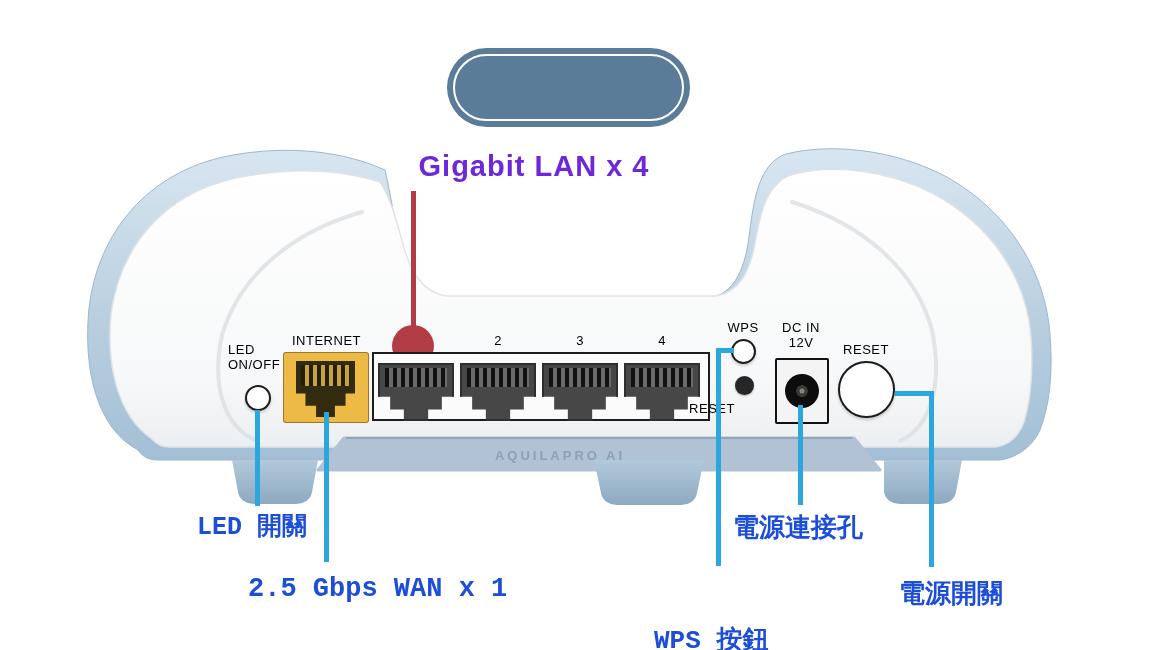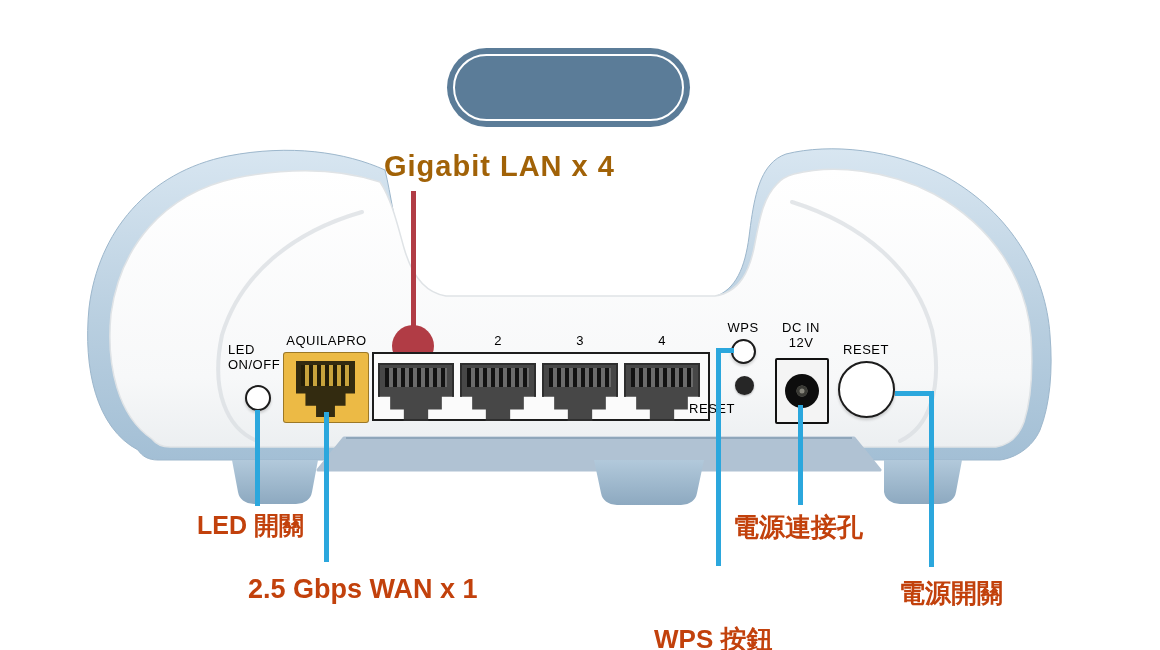--- a/index.html
+++ b/index.html
@@ -7,22 +7,22 @@
   body { font-family:"Liberation Sans","DejaVu Sans",sans-serif; }
   .stage { position:relative; width:1160px; height:650px; background:#ffffff; overflow:hidden; }
 
   
   .badge { position:absolute; left:447px; top:48px; width:243px; height:79px;
            background:#5b7c98; border-radius:40px; display:flex; align-items:center; justify-content:center; }
   .badge-inner-ring { position:absolute; inset:6px; border:2.5px solid #ffffff; border-radius:34px; }
   .badge-text { position:relative; color:#ffffff; font-size:35px; font-weight:bold; letter-spacing:2px; }
 
   
-  .lan-callout-label { position:absolute; left:384px; top:150px; width:300px; 
-                       color:#a16207; font-size:29px; font-weight:800; letter-spacing:1px; }
+  .lan-callout-label { position:absolute; left:384px; top:150px; width:300px; text-align:center;
+                       color:#6d28d9; font-size:29px; font-weight:800; letter-spacing:1px; }
   .red-line { position:absolute; left:411px; top:191px; width:5px; height:142px; background:#b13c45; }
   .red-dot  { position:absolute; left:392px; top:325px; width:42px; height:42px; border-radius:50%; background:#b13c45; }
 
   
   .router-svg { position:absolute; left:0; top:0; width:1160px; height:650px; }
 
   
   .panel-label { position:absolute; color:#000000; font-size:13px; letter-spacing:0.5px; text-align:center; }
   .round-btn { position:absolute; border-radius:50%; background:#ffffff; border:2.5px solid #1c1c1c;
                box-shadow:0 2px 3px rgba(0,0,0,0.18); }
@@ -47,21 +47,21 @@
   .dc-jack { position:absolute; left:50%; top:50%; transform:translate(-50%,-50%);
              width:34px; height:34px; border-radius:50%; background:#0d0d0d; }
   .dc-pin  { position:absolute; left:50%; top:50%; transform:translate(-50%,-50%);
              width:11px; height:11px; border-radius:50%; background:#86857b; box-shadow:inset 0 0 0 3px #3a3a35; }
 
   .reset-btn { position:absolute; left:735px; top:376px; width:19px; height:19px; border-radius:50%;
                background:#262626; box-shadow:0 1px 2px rgba(0,0,0,0.3); }
 
   
   .cyan-line { position:absolute; background:#2ba7dd; }
-  .cyan-label { position:absolute; color:#c2410c; font-weight:700; white-space:nowrap; }
+  .cyan-label { position:absolute; color:#1d4ed8; font-weight:700; white-space:nowrap;font-family:Liberation Mono, monospace; }
 </style>
 </head>
 <body>
 
 <div class="stage">
 
   <svg class="router-svg" viewBox="0 0 1160 650">
     <defs>
       <linearGradient id="wingGrad" x1="0" y1="0" x2="0" y2="1">
         <stop offset="0" stop-color="#d8e6f1"></stop>
@@ -117,36 +117,38 @@
     <path d="M 792 202 C 862 224 915 268 932 330 C 944 390 928 428 900 441" fill="none" stroke="#d9dee2" stroke-width="4" stroke-linecap="round" opacity="0.75"></path>
 
     <path d="M 318 470 L 344 438 L 854 438 L 880 470 Z" fill="#b0c2d3" stroke="#b0c2d3" stroke-width="3" stroke-linejoin="round"></path>
     <path d="M 346 438 L 852 438" stroke="#8fa6ba" stroke-width="2" fill="none"></path>
 
     <path d="M 232 460 L 318 460 L 312 492 Q 310 503 296 504 L 254 504 Q 240 503 238 492 Z" fill="url(#footGrad)"></path>
     <path d="M 594 460 L 704 460 L 697 493 Q 695 504 681 505 L 617 505 Q 603 504 601 493 Z" fill="url(#footGrad)"></path>
     <path d="M 884 460 L 962 460 L 956 492 Q 954 503 940 504 L 900 504 Q 886 503 884 492 Z" fill="url(#footGrad)"></path>
   </svg>
 
+  <div style="position:absolute; left:430px; top:448px; width:260px; text-align:center;
+              color:#8ba1b6; font-size:13px; font-weight:bold; letter-spacing:3px;">AQUILAPRO AI</div>
 
   <div class="badge">
     <div class="badge-inner-ring"></div>
   </div>
 
   <div class="lan-callout-label">Gigabit LAN x 4</div>
   <div class="red-line"></div>
   <div class="red-dot"></div>
 
   <div class="panel-label" style="left:228px; top:342px; width:60px; text-align:left; line-height:15px;">
     <div>LED</div>
     <div>ON/OFF</div>
   </div>
   <div class="round-btn" style="left:245px; top:385px; width:26px; height:26px;"></div>
 
-  <div class="panel-label" style="left:283px; top:333px; width:87px;">AQUILAPRO</div>
+  <div class="panel-label" style="left:283px; top:333px; width:87px;">INTERNET</div>
   <div class="wan-port">
     <div class="wan-cavity">
       <div class="teeth"></div>
     </div>
   </div>
 
   <div class="panel-label" style="left:478px; top:333px; width:40px;">2</div>
   <div class="panel-label" style="left:560px; top:333px; width:40px;">3</div>
   <div class="panel-label" style="left:642px; top:333px; width:40px;">4</div>
 

